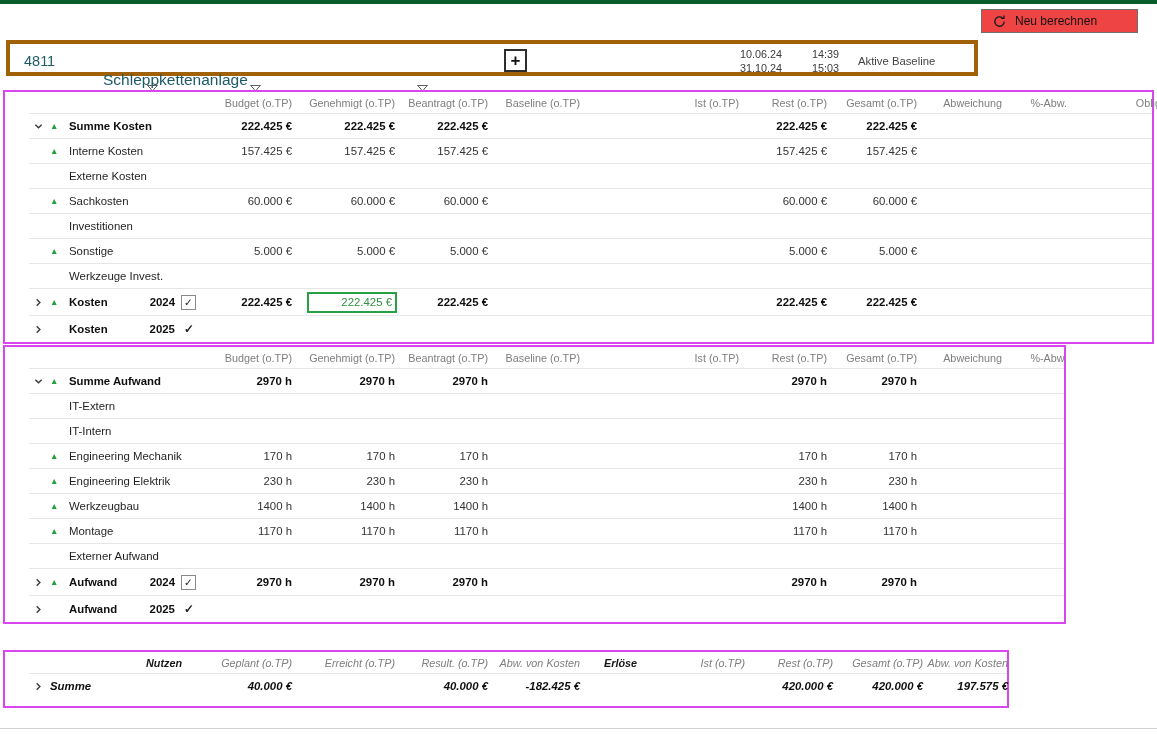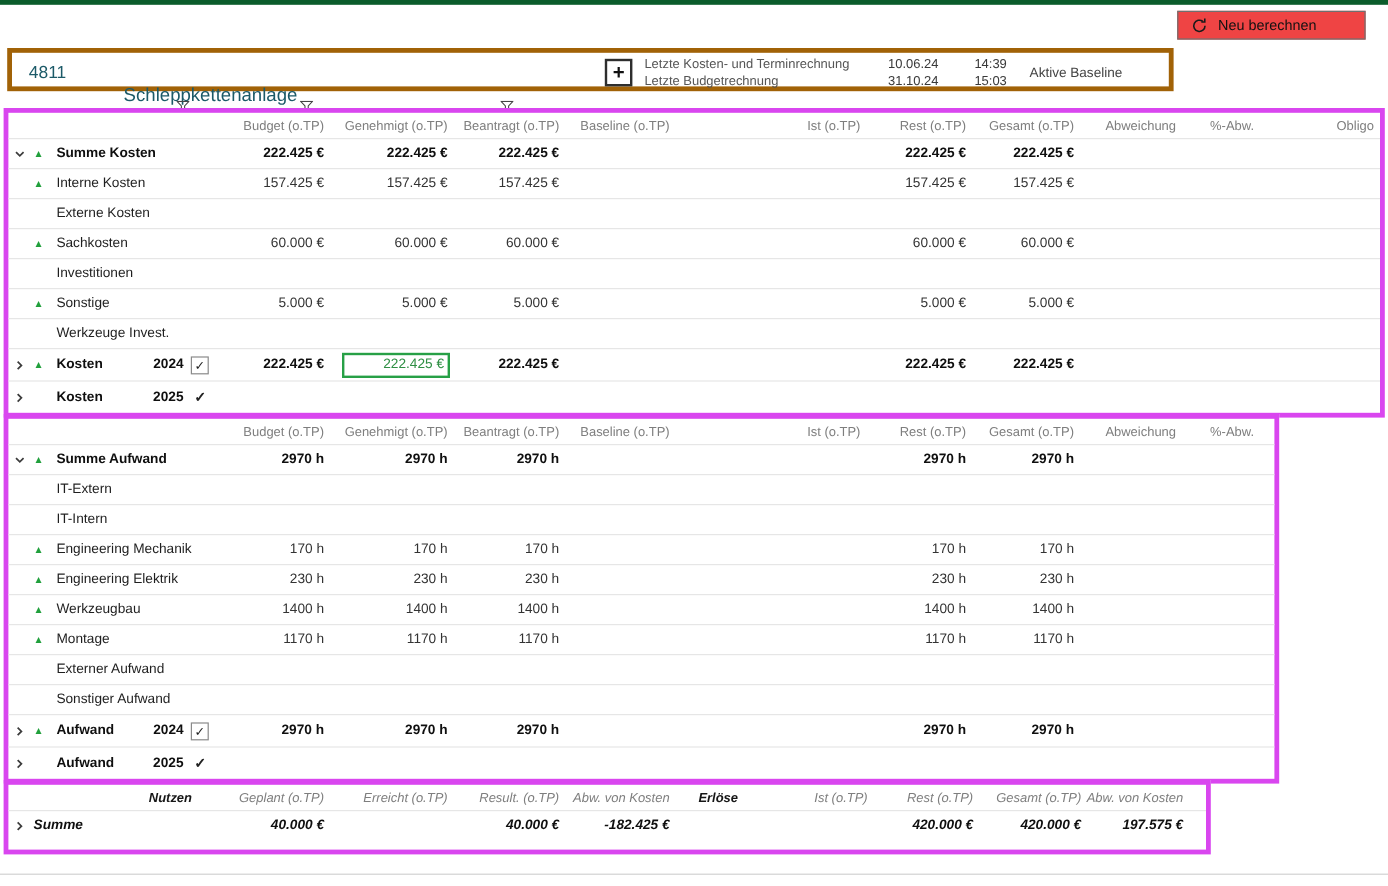--- a/index.html
+++ b/index.html
@@ -33,21 +33,21 @@
   .infocol { position:absolute; left:527px; top:4px; font-size:10.8px; color:#555; line-height:13.5px; white-space:nowrap; }
   .datecol { position:absolute; left:730px; top:4px; font-size:10.8px; color:#3a3a3a; line-height:13.5px; }
   .timecol { position:absolute; left:802px; top:4px; font-size:10.8px; color:#3a3a3a; line-height:13.5px; }
   .baseline { position:absolute; left:848px; top:11px; font-size:11.3px; color:#444; }
 
   
   .funnel { position:absolute; top:80px; cursor:pointer; }
   .funnel.f1 { left:147px; } .funnel.f2 { left:250px; } .funnel.f3 { left:417px; }
 
   
-  .tbl { position:absolute; left:3px; border:4px solid #d946ef; background:#fff; }
+  .tbl { position:absolute; left:3px; border:2px solid #d946ef; background:#fff;padding-left:24px; }
   #t1 { top:90px;  width:1151px; }
   #t2 { top:345px; width:1063px; }
   #t3 { top:650px; width:1006px; padding-bottom:8px;font-style:italic; }
 
   .hrow, .row { display:grid; align-items:center; }
   #t1 .hrow, #t1 .row { grid-template-columns:170px 95px 103px 93px 92px 72px 87px 88px 90px 85px 65px 100px; }
   #t2 .hrow, #t2 .row { grid-template-columns:170px 95px 103px 93px 92px 72px 87px 88px 90px 85px 65px; }
   #t3 .hrow, #t3 .row { grid-template-columns:155px 110px 103px 93px 92px 57px 108px 88px 90px 85px; }
 
   .hrow { height:21px; font-size:10.8px; color:#7e7e7e; }
@@ -85,24 +85,20 @@
         <path d="M12.8 1.5v3.1h-3.1" fill="none" stroke="#1a1a1a" stroke-width="1.4"></path>
       </svg>
   </span>
   <span>Neu berechnen</span>
 </button>
 
 <div class="hdrbox">
   <span class="pid">4811</span>
   <span class="pname">Schleppkettenanlage</span>
   <span class="plusbox">+</span>
-  <div class="infocol">
-    <div>Letzte Kosten- und Terminrechnung</div>
-    <div>Letzte Budgetrechnung</div>
-  </div>
   <div class="datecol">
     <div>10.06.24</div>
     <div>31.10.24</div>
   </div>
   <div class="timecol">
     <div>14:39</div>
     <div>15:03</div>
   </div>
   <span class="baseline">Aktive Baseline</span>
 </div>
@@ -481,37 +477,20 @@
     <div class="num"></div>
     <div class="num"></div>
     <div></div>
     <div class="num"></div>
     <div class="num"></div>
     <div class="num"></div>
     <div class="num"></div>
     <div class="num"></div>
   </div>
 
-  <div class="row">
-    <div class="name">
-      <span class="chev"></span>
-      <span class="tri"></span>
-      <span class="lbl">Sonstiger Aufwand</span>
-    </div>
-    <div class="num"></div>
-    <div class="num"></div>
-    <div class="num"></div>
-    <div class="num"></div>
-    <div></div>
-    <div class="num"></div>
-    <div class="num"></div>
-    <div class="num"></div>
-    <div class="num"></div>
-    <div class="num"></div>
-  </div>
 
   <div class="row bold yr">
     <div class="name">
       <span class="chev">
           <svg width="9" height="9" viewBox="0 0 10 10">
             <path d="M3 1.5L6.5 5 3 8.5" stroke="#3c3c3c" stroke-width="1.6" fill="none"></path>
           </svg>
         </span>
       <span class="tri">▲</span>
       <span class="lbl">Aufwand</span>

